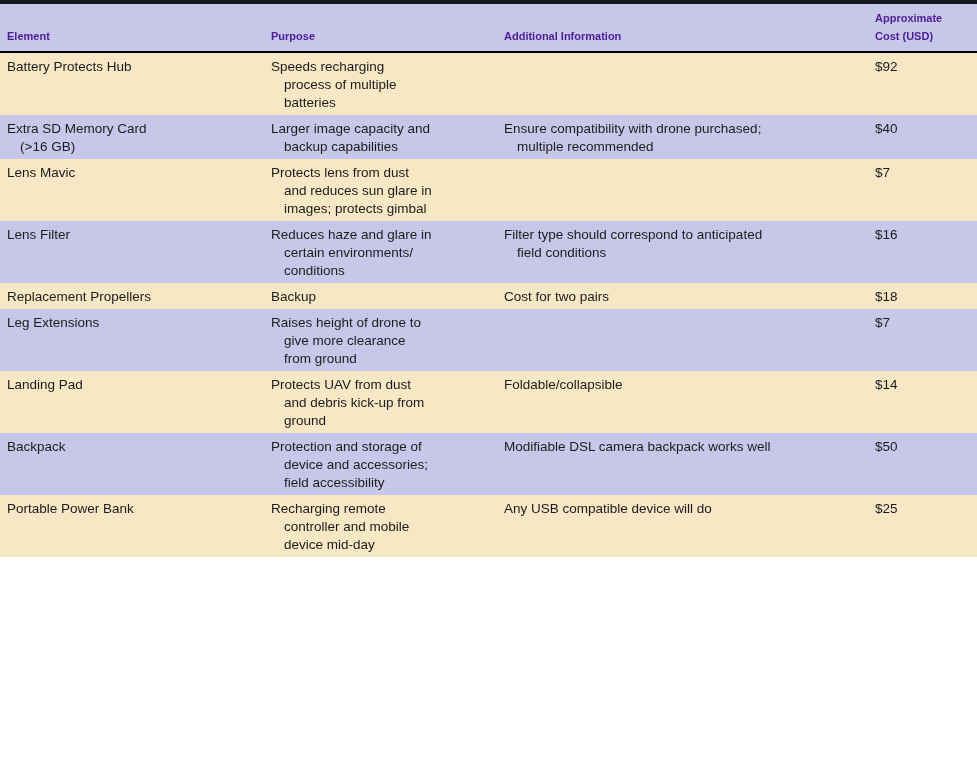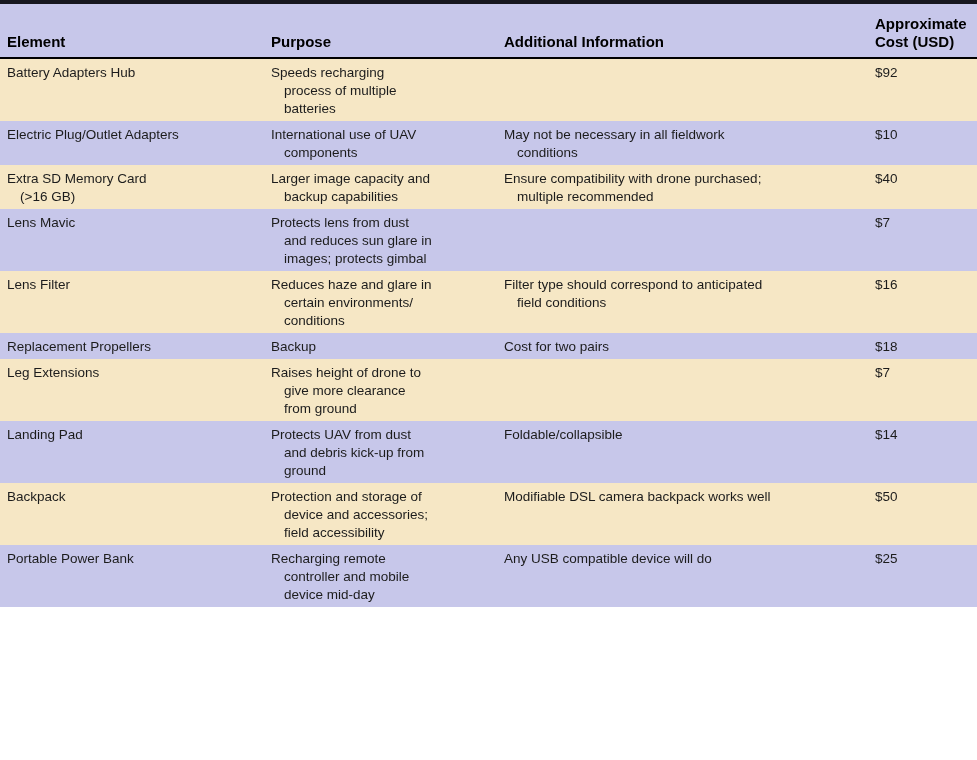--- a/index.html
+++ b/index.html
@@ -26,24 +26,24 @@
   col.c-purpose { width: 233px; }
   col.c-info    { width: 371px; }
   col.c-cost    { width: 109px; }
 
   thead th {
     background: var(--lavender, #c7c7ea);
     border-bottom: 2px solid var(--header-rule, #000000);
     text-align: left;
     vertical-align: bottom;
     font-weight: bold;
-    font-size: 15px;
+    font-size: 11px;
     line-height: 18px;
-    color: #000000;
-    padding: 11px 8px 6px 7px;
+    color: #4c1d95;
+    padding: 5px 8px 6px 7px;
     white-space: pre-line;
   }
   tbody td {
     vertical-align: top;
     font-size: 13.5px;
     line-height: 18px;
     padding: 5px 10px 3px 20px;
     text-indent: -13px;      
     white-space: pre-line;
     color: var(--text, #1c1c1c);
@@ -66,34 +66,26 @@
       <tr>
         <th>Element</th>
         <th>Purpose</th>
         <th>Additional Information</th>
         <th>Approximate
 Cost (USD)</th>
       </tr>
     </thead>
     <tbody>
         <tr>
-    <td>Battery Adapters Hub</td>
+    <td>Battery Protects Hub</td>
     <td>Speeds recharging
 process of multiple
 batteries</td>
     <td></td>
     <td>$92</td>
-  </tr>
-        <tr>
-    <td>Electric Plug/Outlet Adapters</td>
-    <td>International use of UAV
-components</td>
-    <td>May not be necessary in all fieldwork
-conditions</td>
-    <td>$10</td>
   </tr>
         <tr>
     <td>Extra SD Memory Card
 (&gt;16 GB)</td>
     <td>Larger image capacity and
 backup capabilities</td>
     <td>Ensure compatibility with drone purchased;
 multiple recommended</td>
     <td>$40</td>
   </tr>

